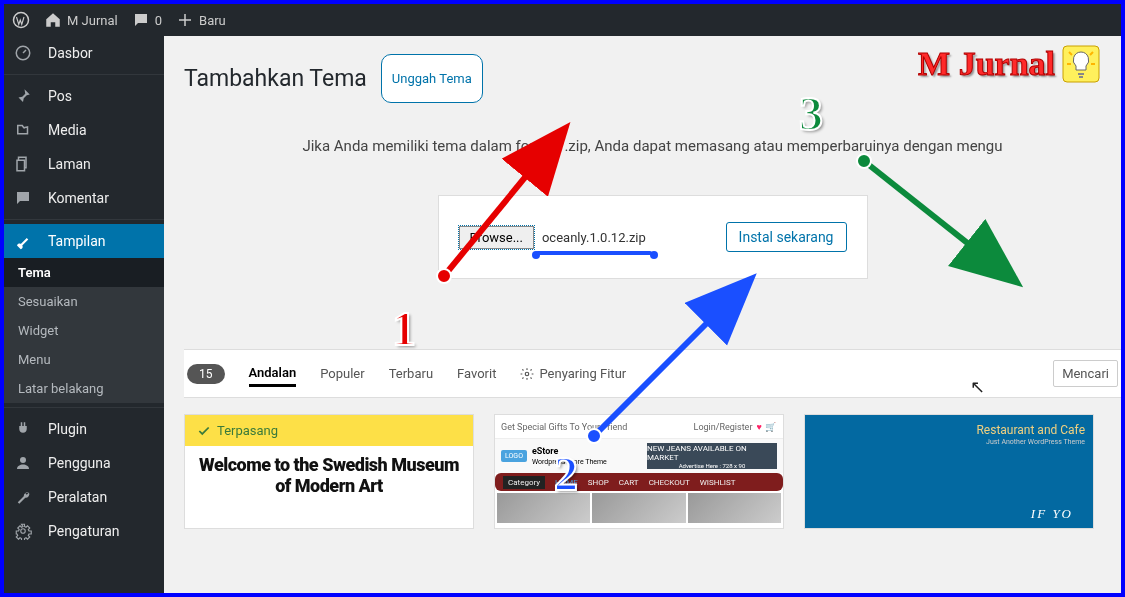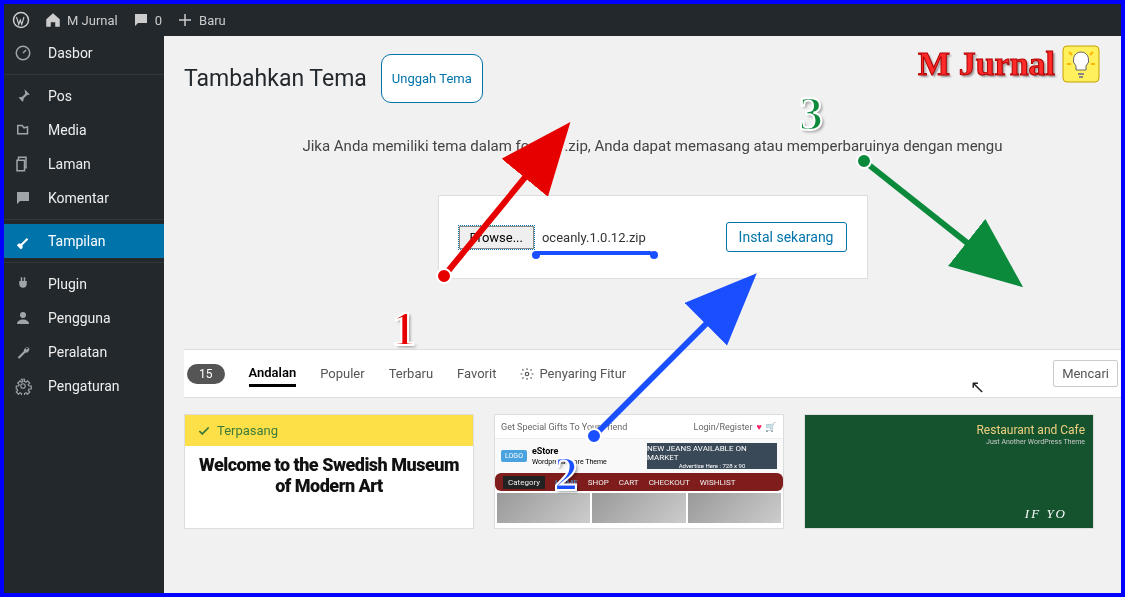--- a/index.html
+++ b/index.html
@@ -41,24 +41,24 @@
 .card-body .title1 { font-weight:900; font-size:18px; line-height:1.15; color:#111; letter-spacing:-0.5px; }
 .theme2 { background:#fff; }
 .theme2-header { height:24px; background:#fff; font-size:9px; color:#666; display:flex; align-items:center; justify-content:space-between; padding:0 6px; border-bottom:1px solid #eee; }
 .theme2-brand { background:#f9f9f9; padding:4px 6px; display:flex; align-items:center; gap:5px; font-size:9px; }
 .theme2-nav { background:#7f1d1d; height:18px; display:flex; align-items:center; gap:10px; padding:0 8px;border-radius:6px; }
 .theme2-nav span { color:#eee; font-size:8px; }
 .theme2-nav .home { color:#4aa3df; }
 .theme2-banner { height:36px; background:#3a4958; color:#fff; font-size:8px; display:flex; flex-direction:column; align-items:center; justify-content:center; }
 .theme2-imgs { display:flex; gap:2px; padding:2px; }
 .theme2-imgs div { flex:1; height:30px; background:linear-gradient(135deg,#999,#ccc); }
-.theme3-card { width:290px; border:1px solid #ddd; background:#14532d; color:#fff; position:relative; overflow:hidden; }
+.theme3-card { width:290px; border:1px solid #ddd; background:#0369a1; color:#fff; position:relative; overflow:hidden; }
 .theme3-inner { position:absolute; right:8px; top:8px; font-family:Georgia,serif; font-size:12px; color:#f0d080; text-align:right; }
 .theme3-inner small { font-size:7px; color:#ccc; display:block; }
-.theme3-bottom { position:absolute; bottom:6px; right:26px; font-family:Georgia,serif; font-style:italic; font-size:13px; letter-spacing:2px; }
+.theme3-bottom { position:absolute; bottom:6px; right:20px; font-family:Georgia,serif; font-style:italic; font-size:13px; letter-spacing:2px; }
 .icon { width:18px; height:18px; fill:#a0a5aa; }
 .topbar .icon { fill:#ccc; }
 .menu-item.active .icon { fill:#fff; }
 .annot-num { position:absolute; font-weight:900; font-size:48px; font-family:Georgia,serif; -webkit-text-stroke:2px #fff; text-shadow:2px 2px 3px rgba(0,0,0,.4); }
 .n1 { color:#e60000; left:228px; top:265px; }
 .n2 { color:#1a4fff; left:390px; top:410px; }
 .n3 { color:#0c8a3c; left:635px; top:50px; }
 .cursor { position:absolute; left:806px; top:340px; font-size:18px; color:#222; }
 svg.arrow { position:absolute; overflow:visible; }
 </style>
@@ -127,20 +127,27 @@
           <path d="M4 4h16v12H8l-4 4z"></path>
         </svg>
       <span>Komentar</span>
     </div>
     <div class="sep"></div>
     <div class="menu-item active">
       <svg class="icon" viewBox="0 0 24 24">
           <path d="M4 18c1-3 4-3 5-2l8-8 2 2-8 8c1 1 1 4-2 5z"></path>
         </svg>
       <span>Tampilan</span>
+    </div>
+    <div class="submenu">
+      <div class="sub-item current">Tema</div>
+      <div class="sub-item">Sesuaikan</div>
+      <div class="sub-item">Widget</div>
+      <div class="sub-item">Menu</div>
+      <div class="sub-item">Latar belakang</div>
     </div>
     <div class="sep"></div>
     <div class="menu-item">
       <svg class="icon" viewBox="0 0 24 24">
           <path d="M9 3v5H7v4c0 3 2 5 5 5s5-2 5-5V8h-2V3h-2v5h-2V3z"></path>
         </svg>
       <span>Plugin</span>
     </div>
     <div class="menu-item">
       <svg class="icon" viewBox="0 0 24 24">

